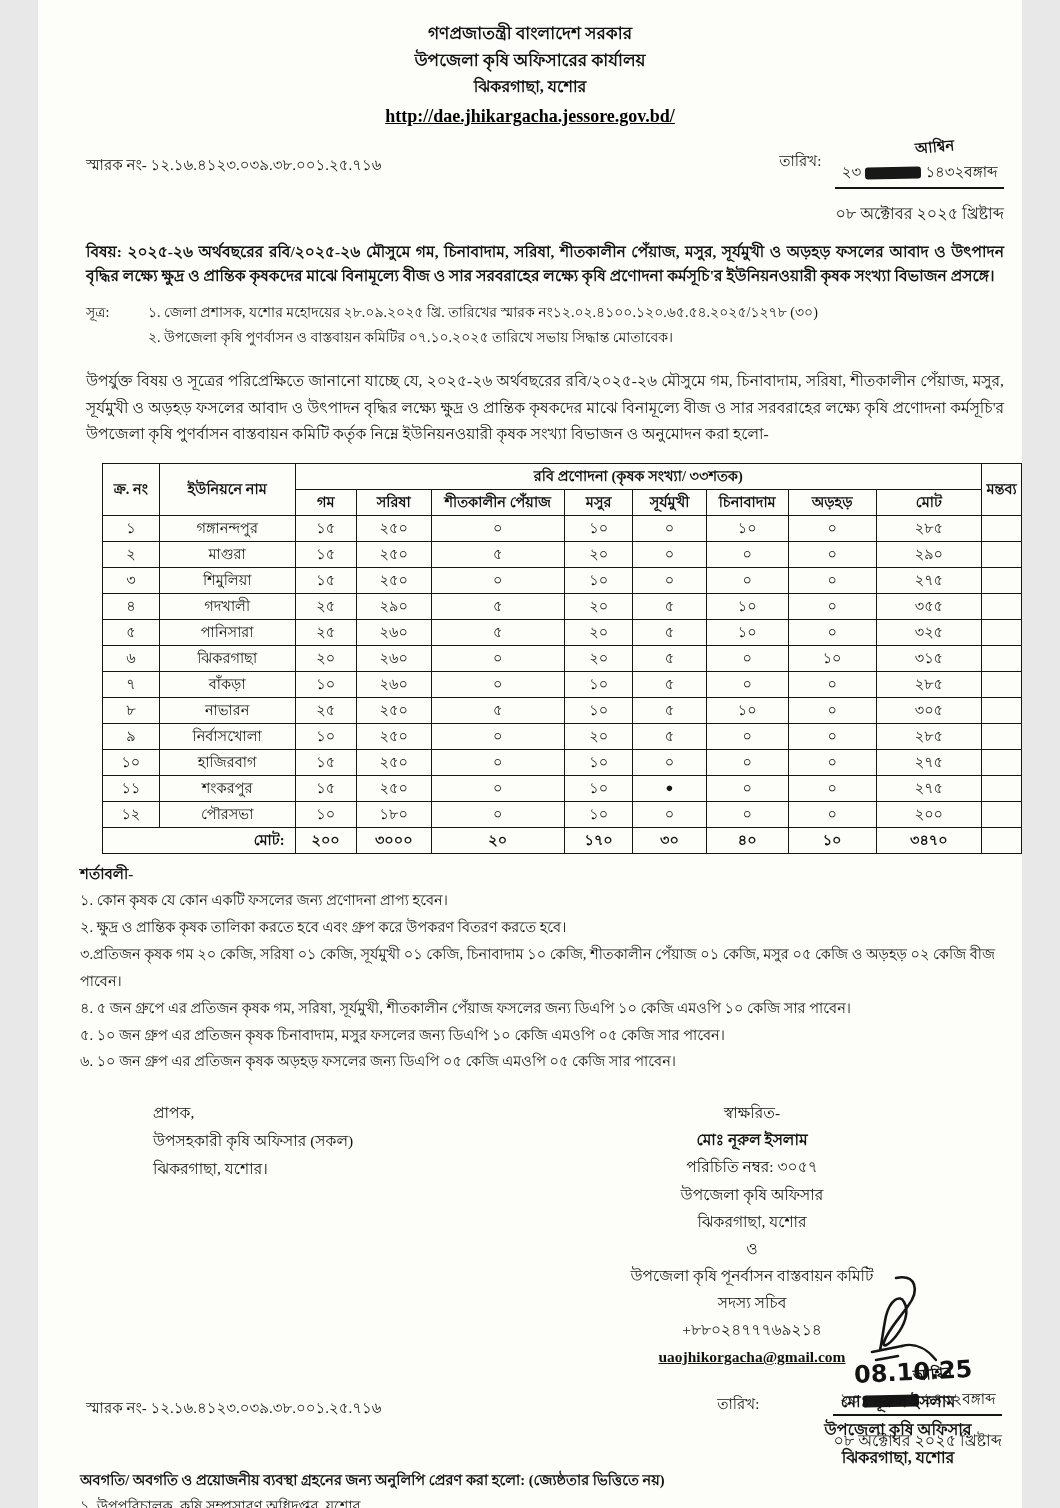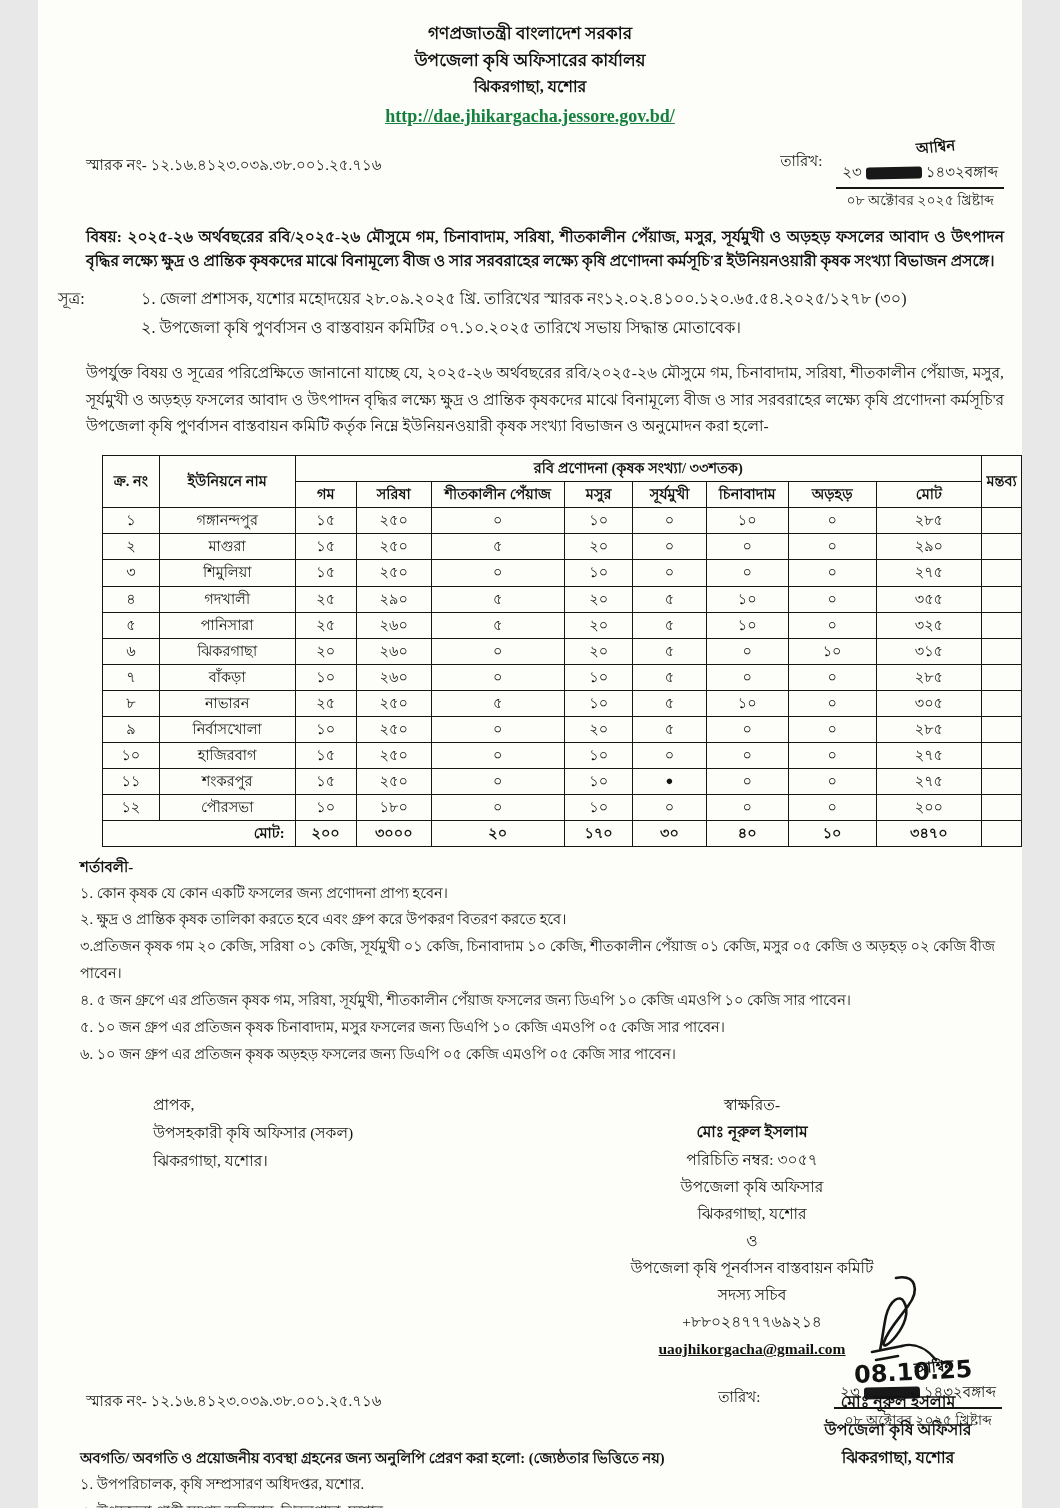--- a/index.html
+++ b/index.html
@@ -7,37 +7,37 @@
   .page {
     width:984px; height:1508px; margin:0 auto; position:relative;
     background:#fdfdfa; color:#131313; overflow:hidden;
     font-family:"Liberation Serif", serif;
   }
   
   .letterhead { text-align:center; padding-top:20px; line-height:1.6; }
   .lh-line1 { font-size:17px; font-weight:bold; }
   .lh-line2 { font-size:17px; font-weight:bold; }
   .lh-line3 { font-size:16px; font-weight:bold; }
-  .lh-url   { font-size:18px; font-weight:bold; text-decoration:underline; color:#15803d; display:inline-block; margin-top:2px;}
+  .lh-url   { font-size:18px; font-weight:bold; text-decoration:underline; color:#000000; display:inline-block; margin-top:2px;}
   
   .memo-row { display:flex; justify-content:space-between; align-items:flex-start;
               margin:4px 18px 0 48px; }
   .memo-no { font-size:15px; padding-top:18px; }
   .date-block { display:flex; gap:14px; align-items:flex-start; }
   .date-label { font-size:15px; padding-top:14px; }
   .date-stack { text-align:center; }
   .hand-month { font-family:"DejaVu Sans", sans-serif; font-weight:bold; font-size:15px;
                 display:inline-block; transform:rotate(-5deg); margin-left:30px; }
   .bn-line { border-bottom:2px solid #151515; padding:0 6px 2px 6px; font-size:15px; white-space:nowrap;}
-  .greg-line { padding-top:0; font-size:14px; white-space:nowrap; }
+  .greg-line { padding-top:12px; font-size:16px; white-space:nowrap; }
   .strike-blob { display:inline-block; width:56px; height:12px; background:#181818;
                  border-radius:3px; vertical-align:middle; margin:0 4px; transform:rotate(-1deg); }
   
   .subject { font-weight:bold; margin:12px 18px 0 48px; font-size:15.5px; line-height:1.55; text-align:justify;}
-  .sutro { display:flex; margin:12px 18px 0 20px; font-size:16px;gap:21px; }
+  .sutro { display:flex; margin:12px 18px 0 48px; font-size:14px; }
   .sutro-label { width:62px; flex:none; padding-top:1px;}
   .sutro-items .list-line { line-height:1.8; }
   .body-para { margin:18px 18px 16px 48px; font-size:15.5px; line-height:1.7; text-align:justify; }
   
   table.alloc { border-collapse:collapse; margin:14px 0 0 64px; }
   .alloc th, .alloc td { border:1.7px solid #151515; text-align:center;
                          padding:2px 3px; font-size:14.5px; line-height:1.45; }
   .alloc th { font-weight:bold; }
   .alloc td.union { font-weight:normal; }
   .alloc td.blot { font-size:13px; font-weight:bold; }

